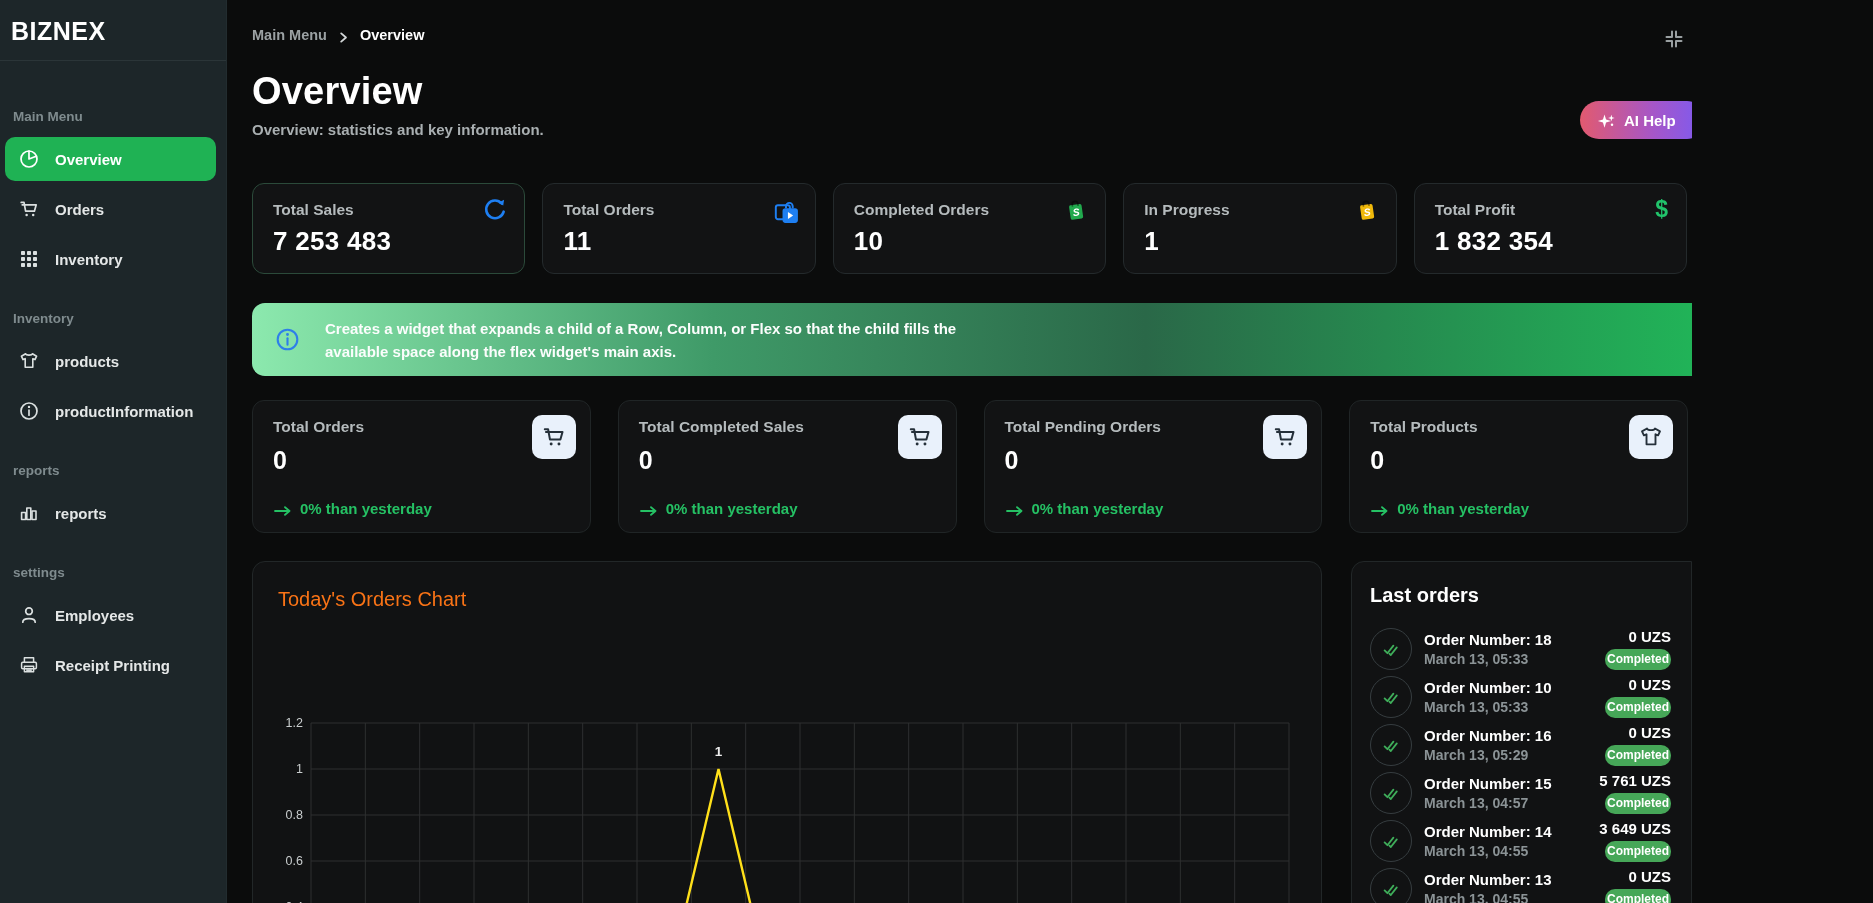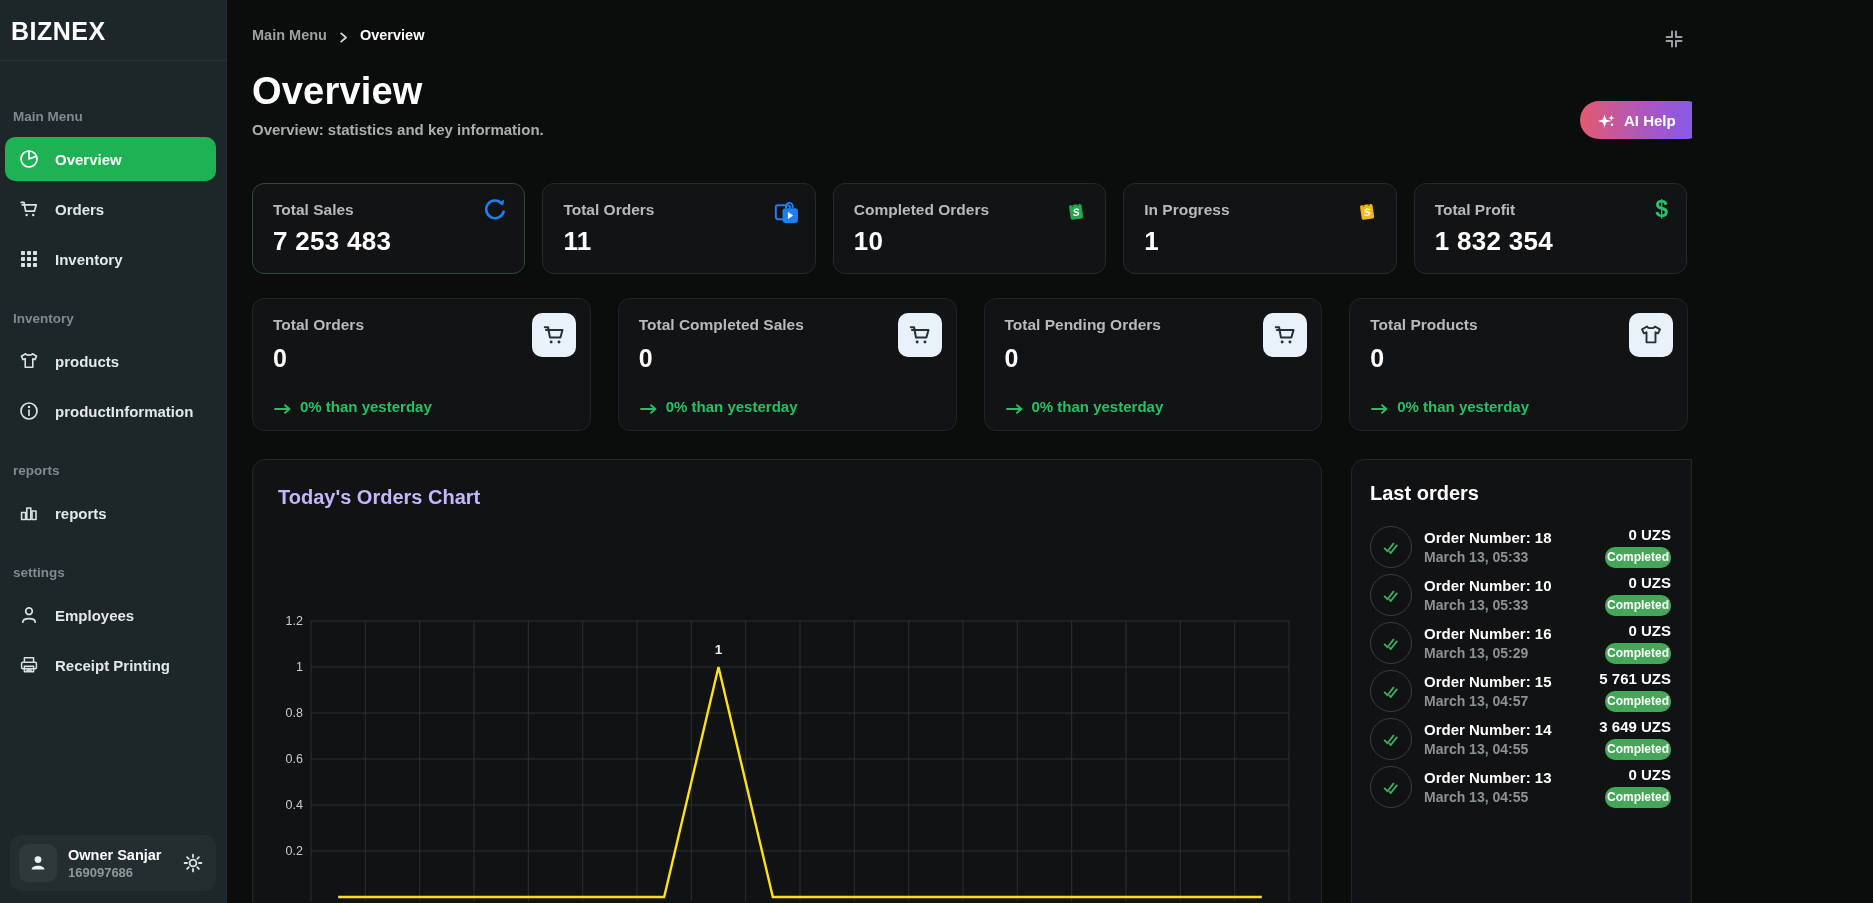--- a/index.html
+++ b/index.html
@@ -73,21 +73,21 @@
               display:flex; align-items:center; justify-content:center; color:#25303a; }
   .icon-box svg { width:26px; height:26px; }
   .stat2-value { margin-top:10px; font-size:25px; font-weight:800; color:#fff; }
   .delta { position:absolute; left:20px; bottom:15px; display:flex; align-items:center; color:#25c164; font-size:15px; font-weight:700;justify-content:space-between; }
   .delta .arr { width:19px; height:12px; margin-right:8px; }
   .delta .arr svg { width:100%; height:100%; }
 
   
   .bottom-row { display:flex; margin:28px 0 0 25px; gap:29px; }
   .chart-card { width:1070px; flex:0 0 1070px; height:560px; background:#111213; border:1px solid #222728; border-radius:13px; padding-top:26px; overflow:hidden; }
-  .chart-title { margin-left:25px; font-size:20px; font-weight:700; color:#c4b5fd; }
+  .chart-title { margin-left:25px; font-size:20px; font-weight:400; color:#f97316; }
   .chart-card svg.plot { display:block; margin-top:22px; }
   svg.plot line.grid { stroke:#2e2f30; stroke-width:1; }
   svg.plot text.tick { fill:#c9cdce; font-size:12.5px; font-family:"Liberation Sans",sans-serif; text-anchor:end; }
   svg.plot polyline.series { fill:none; stroke:#ffe01a; stroke-width:2.4; }
   svg.plot text.peak { fill:#eceleb; fill:#ececec; font-size:13.5px; font-weight:700; font-family:"Liberation Sans",sans-serif; }
 
   .orders-panel { flex:1; height:560px; background:#111213; border:1px solid #222728; border-radius:13px 0 0 13px; padding:22px 20px 0 18px; overflow:hidden; }
   .orders-title { font-size:20px; font-weight:800; color:#fff; }
   .orders-list { margin-top:18px; }
   .order-item { display:flex; align-items:center; height:48px; }
@@ -261,34 +261,20 @@
         <span class="lbl">Employees</span>
       </div>
       <div class="side-item">
         <span class="si"><svg viewBox="0 0 22 22">
               <use href="#i-printer"></use>
             </svg></span>
         <span class="lbl">Receipt Printing</span>
       </div>
     </div>
 
-    <div class="user-card">
-      <div class="avatar">
-          <svg viewBox="0 0 20 20">
-            <use href="#i-person-fill"></use>
-          </svg>
-        </div>
-      <div class="user-meta">
-        <div class="user-name">Owner Sanjar</div>
-        <div class="user-id">169097686</div>
-      </div>
-      <div class="gear-btn"><svg viewBox="0 0 22 22">
-            <use href="#i-gear"></use>
-          </svg></div>
-    </div>
   </aside>
 
   <main class="main">
 
     <div class="crumbs">
       <span class="crumb-root">Main Menu</span>
       <span class="crumb-sep"><svg viewBox="0 0 11 12">
             <use href="#i-chev"></use>
           </svg></span>
       <span class="crumb-cur">Overview</span>
@@ -336,20 +322,29 @@
               <use href="#i-shopbag"></use>
             </svg></div>
       </div>
       <div class="stat-card">
         <div class="stat-label">Total Profit</div>
         <div class="stat-value">1 832 354</div>
         <div class="dollar">$</div>
       </div>
     </div>
 
+    <div class="banner">
+      <span class="banner-icon"><svg viewBox="0 0 22 22">
+            <use href="#i-info"></use>
+          </svg></span>
+      <div class="banner-text">
+        <div>Creates a widget that expands a child of a Row, Column, or Flex so that the child fills the</div>
+        <div>available space along the flex widget's main axis.</div>
+      </div>
+    </div>
 
     <div class="cards-row2">
       <div class="stat2-card">
         <div class="stat-label">Total Orders</div>
         <div class="stat2-value">0</div>
         <div class="icon-box">
             <svg viewBox="0 0 22 22">
               <use href="#i-cart"></use>
             </svg>
           </div>

